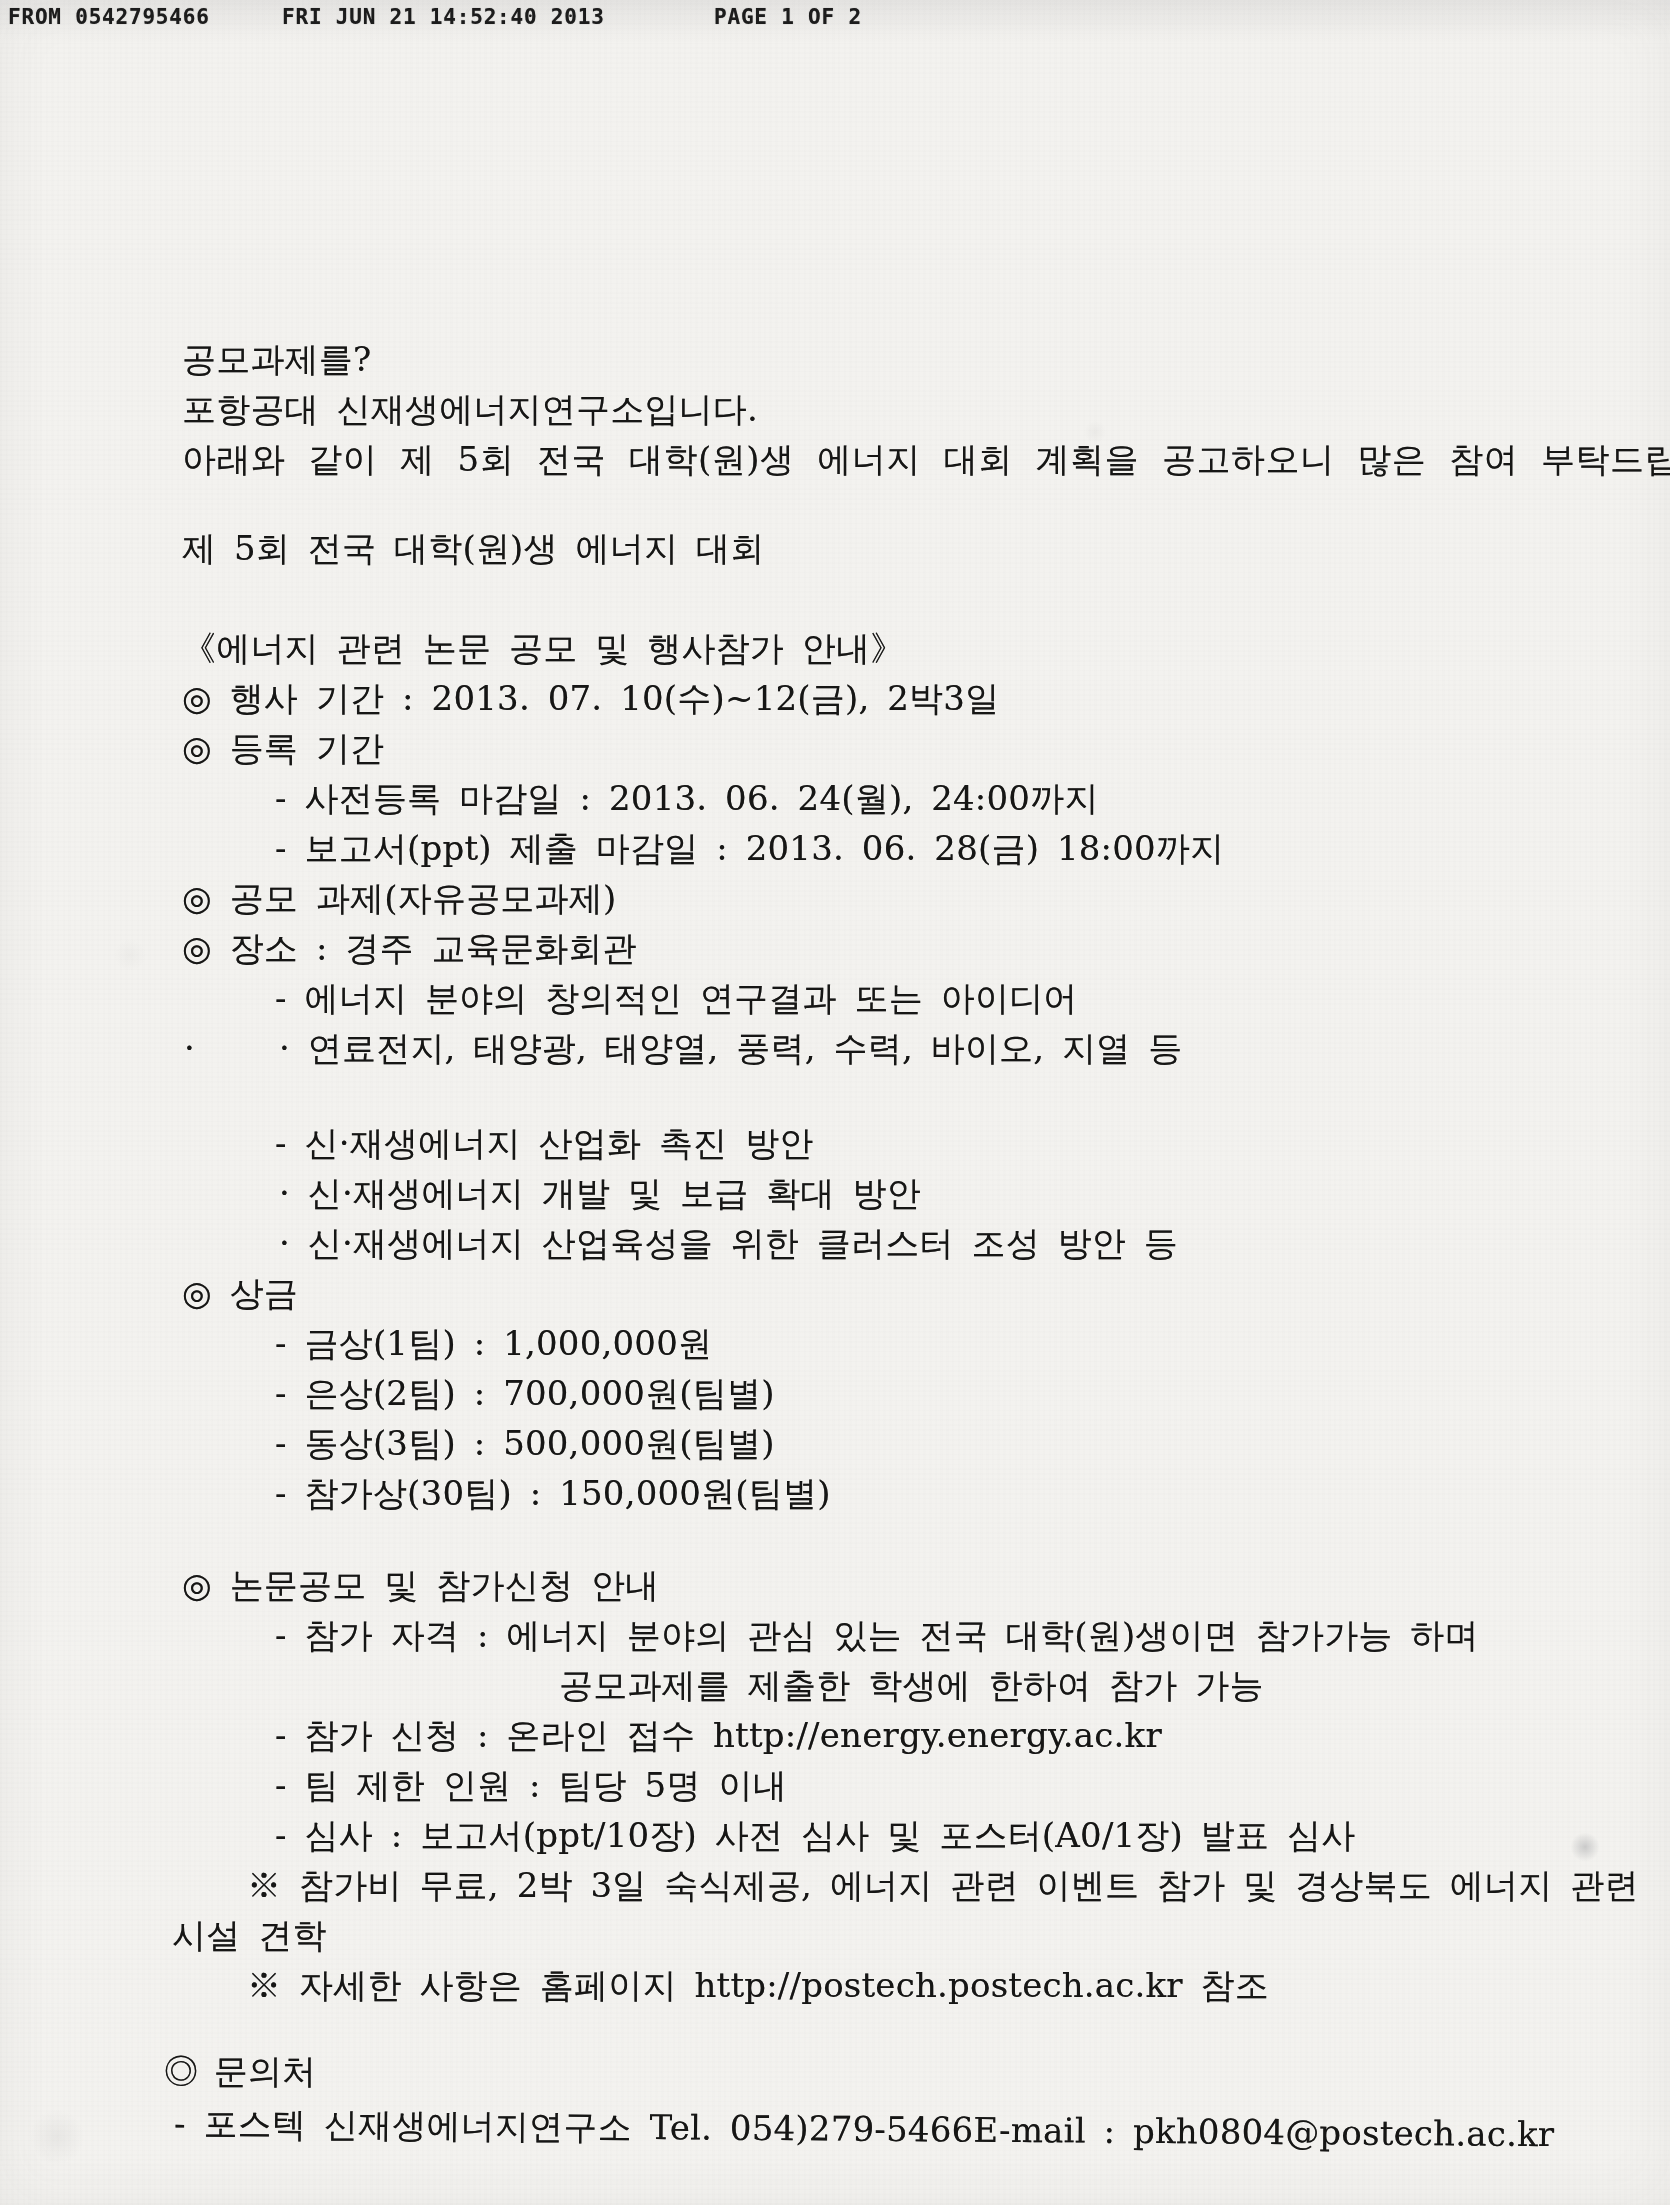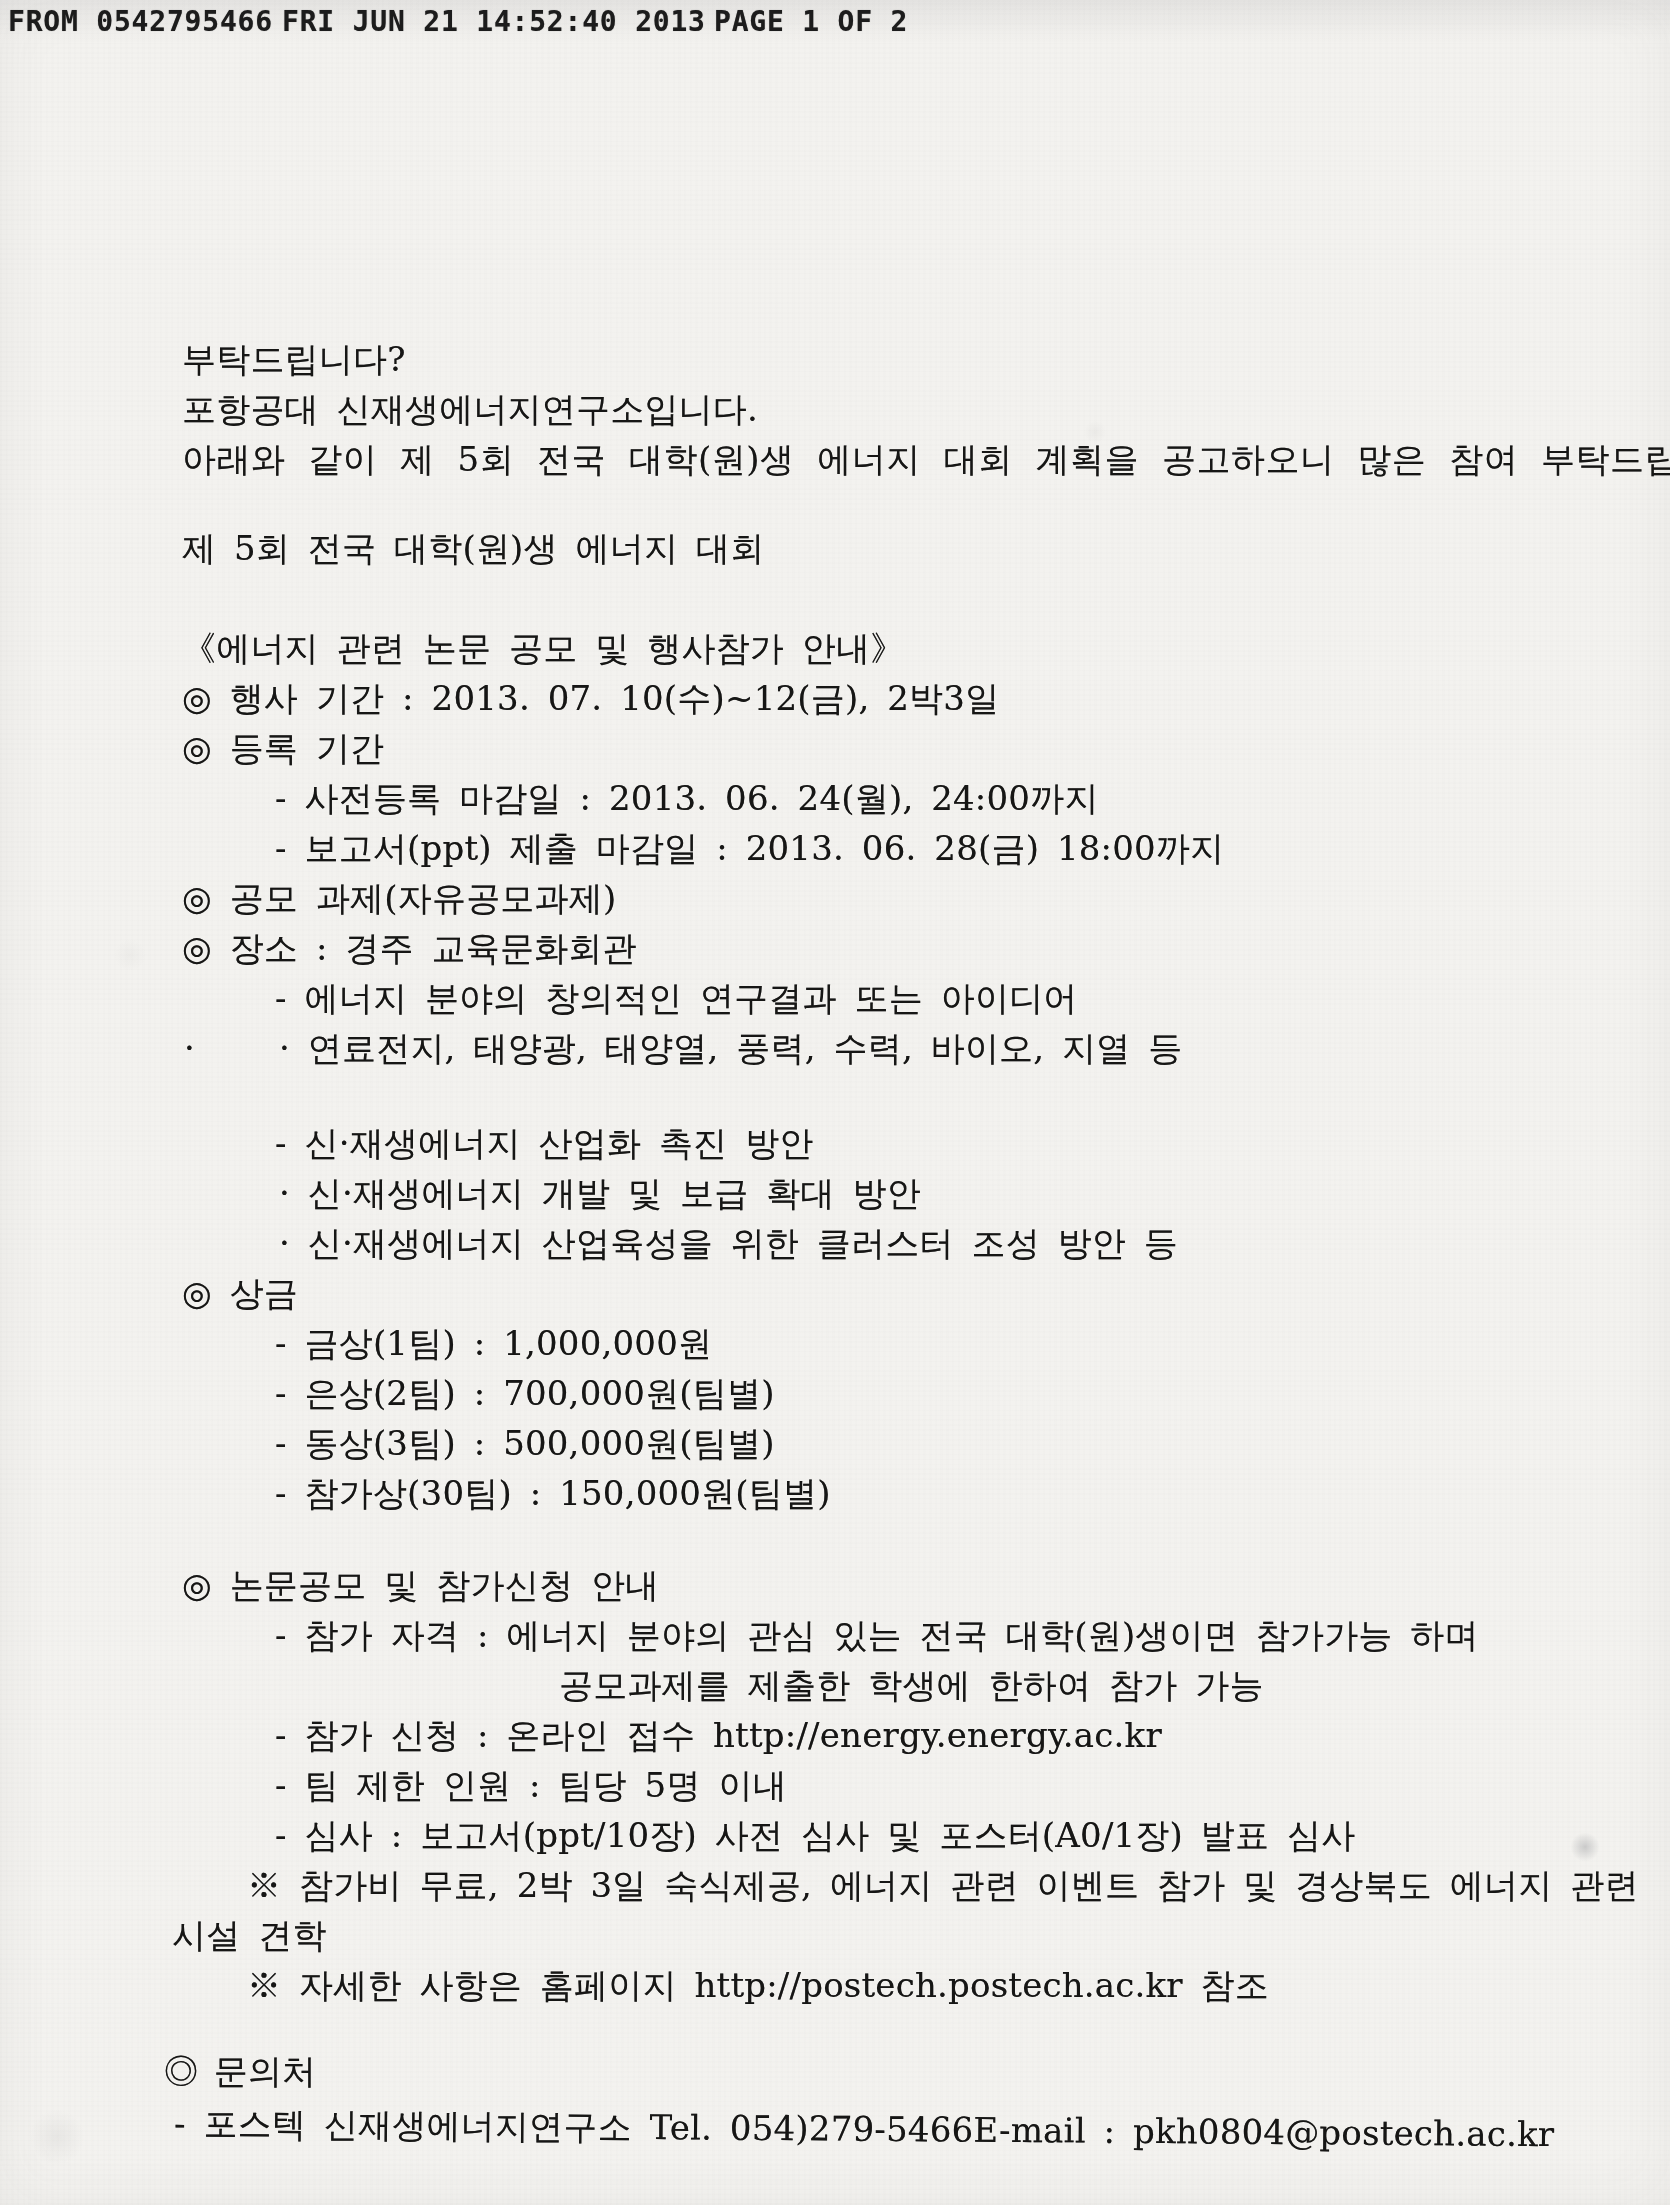--- a/index.html
+++ b/index.html
@@ -18,21 +18,21 @@
       linear-gradient(180deg, #e9e8e6 0px, rgba(233,232,230,0) 42px);
     box-shadow: inset 0 0 57px rgba(60,60,65,.06);
     overflow:hidden;
     font-family:"DejaVu Serif","Liberation Serif",serif;
     color:#161615;
   }
   
   .fax-header{
     position:absolute;top:4.9px;left:0;width:100%;height:32px;
     font-family:"DejaVu Sans Mono","Liberation Mono",monospace;
-    font-size:28px;font-weight:bold;letter-spacing:0.8px;color:#1c1c1c;
+    font-size:21px;font-weight:bold;letter-spacing:0.8px;color:#1c1c1c;
     text-shadow:0 0 0.8px rgba(20,20,20,.5);
   }
   .fax-header span{position:absolute;top:0;white-space:nowrap;}
   .fh-from{left:8px;}
   .fh-datetime{left:282px;}
   .fh-page{left:714px;}
   
   .body-text{position:absolute;top:334px;left:0;width:1671px;}
   .line{
     position:relative;height:50px;line-height:50px;
@@ -57,21 +57,21 @@
 
 <div class="page">
 
   <div class="fax-header">
     <span class="fh-from">FROM 0542795466</span>
     <span class="fh-datetime">FRI JUN 21 14:52:40 2013</span>
     <span class="fh-page">PAGE 1 OF 2</span>
   </div>
 
   <div class="body-text">
-    <div class="line m">부탁드립니다?</div>
+    <div class="line m">공모과제를?</div>
     <div class="line m">포항공대 신재생에너지연구소입니다.</div>
     <div class="line m stretch">아래와 같이 제 5회 전국 대학(원)생 에너지 대회 계획을 공고하오니 많은 참여 부탁드립니다.</div>
     <div class="sp1"></div>
     <div class="line m">제 5회 전국 대학(원)생 에너지 대회</div>
     <div class="sp2"></div>
     <div class="line m">《에너지 관련 논문 공모 및 행사참가 안내》</div>
     <div class="line m">◎ 행사 기간 : 2013. 07. 10(수)~12(금), 2박3일</div>
     <div class="line m">◎ 등록 기간</div>
     <div class="line d">- 사전등록 마감일 : 2013. 06. 24(월), 24:00까지</div>
     <div class="line d">- 보고서(ppt) 제출 마감일 : 2013. 06. 28(금) 18:00까지</div>

